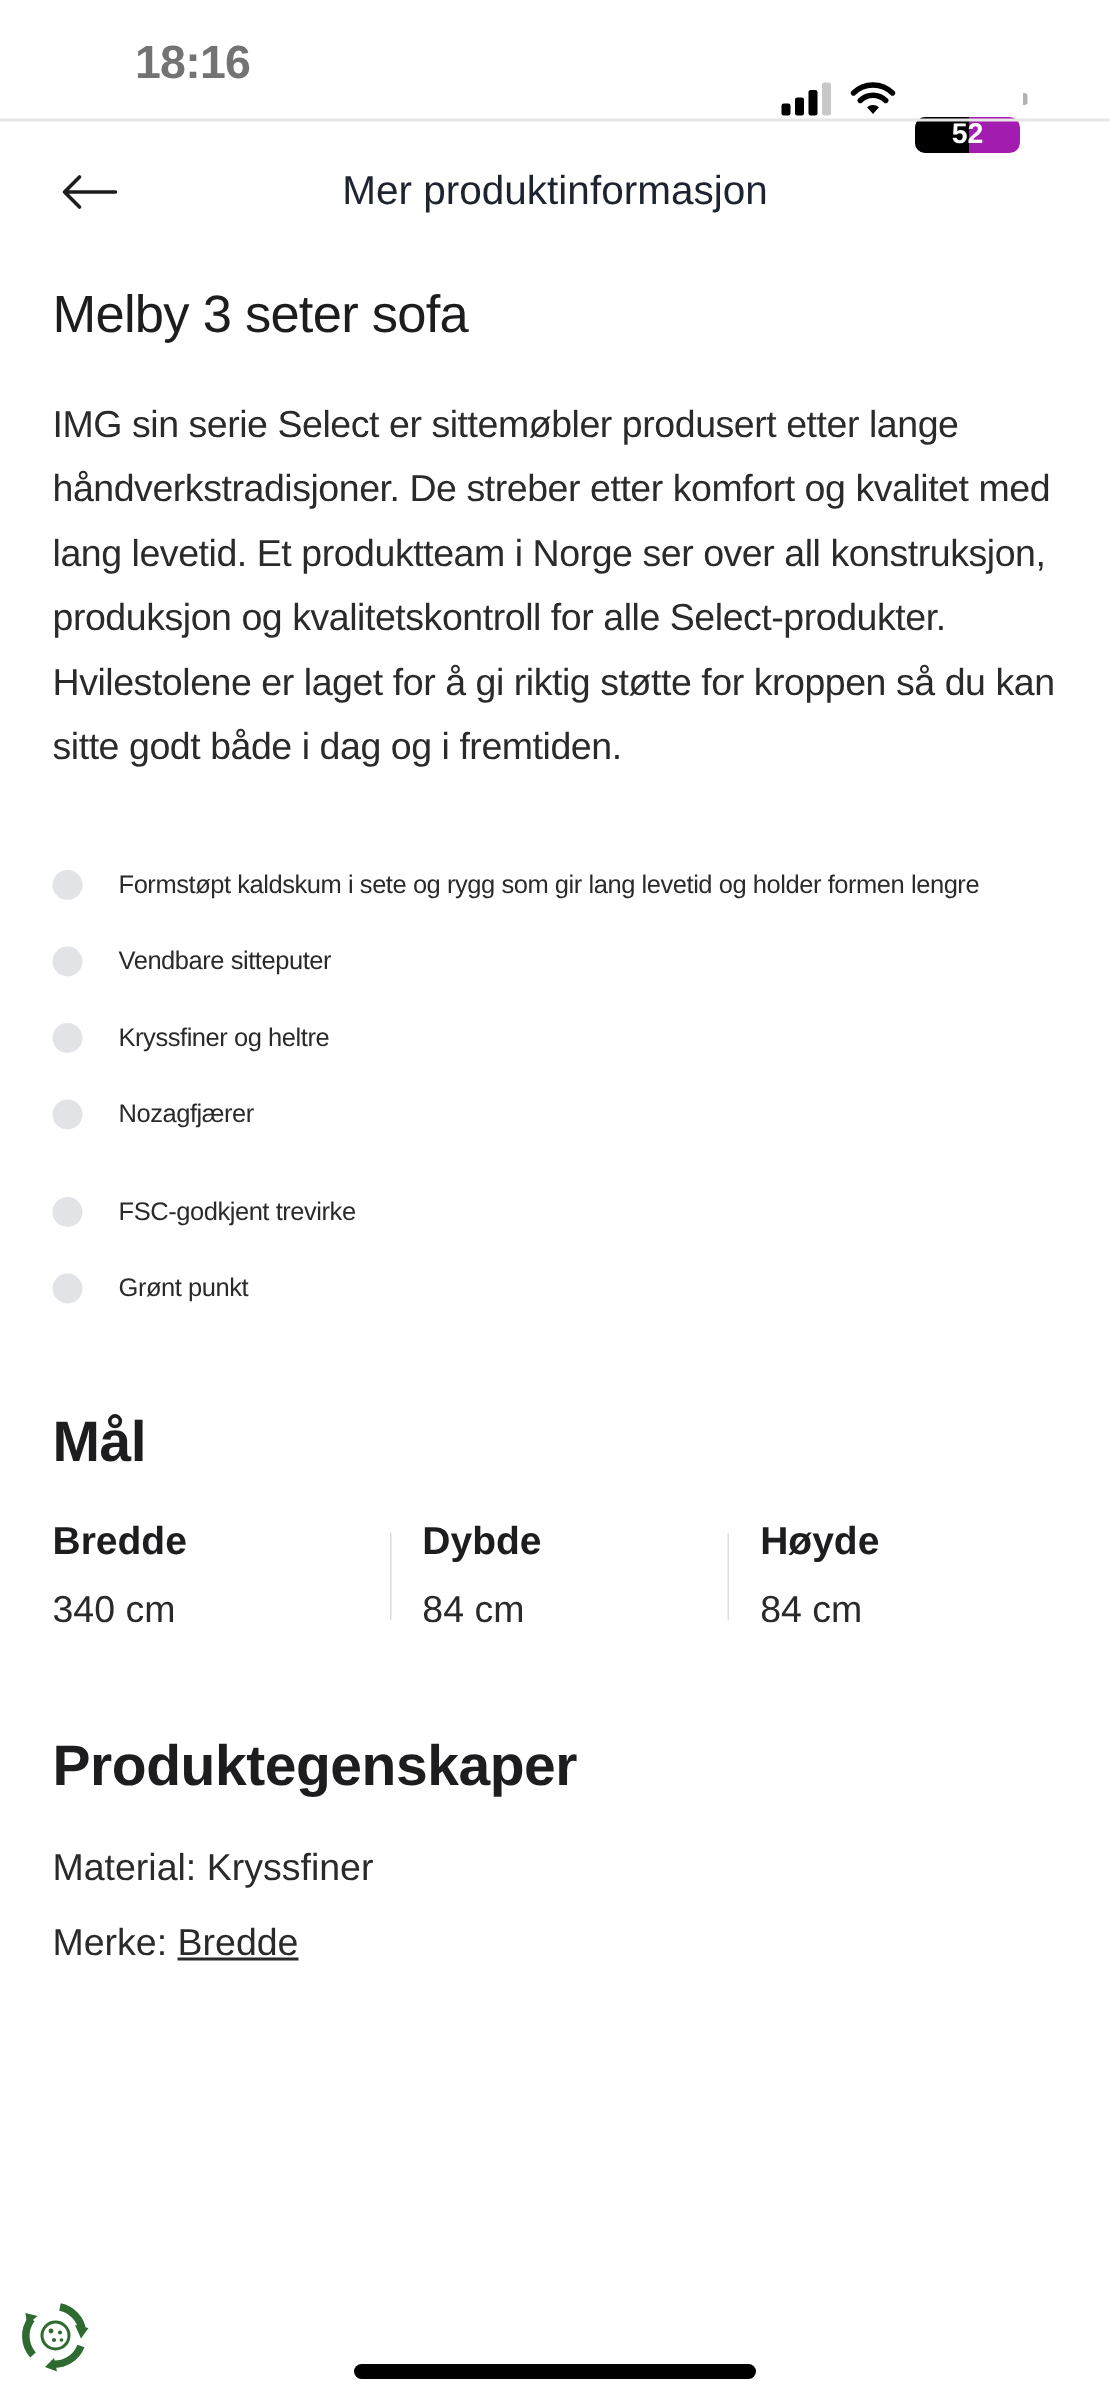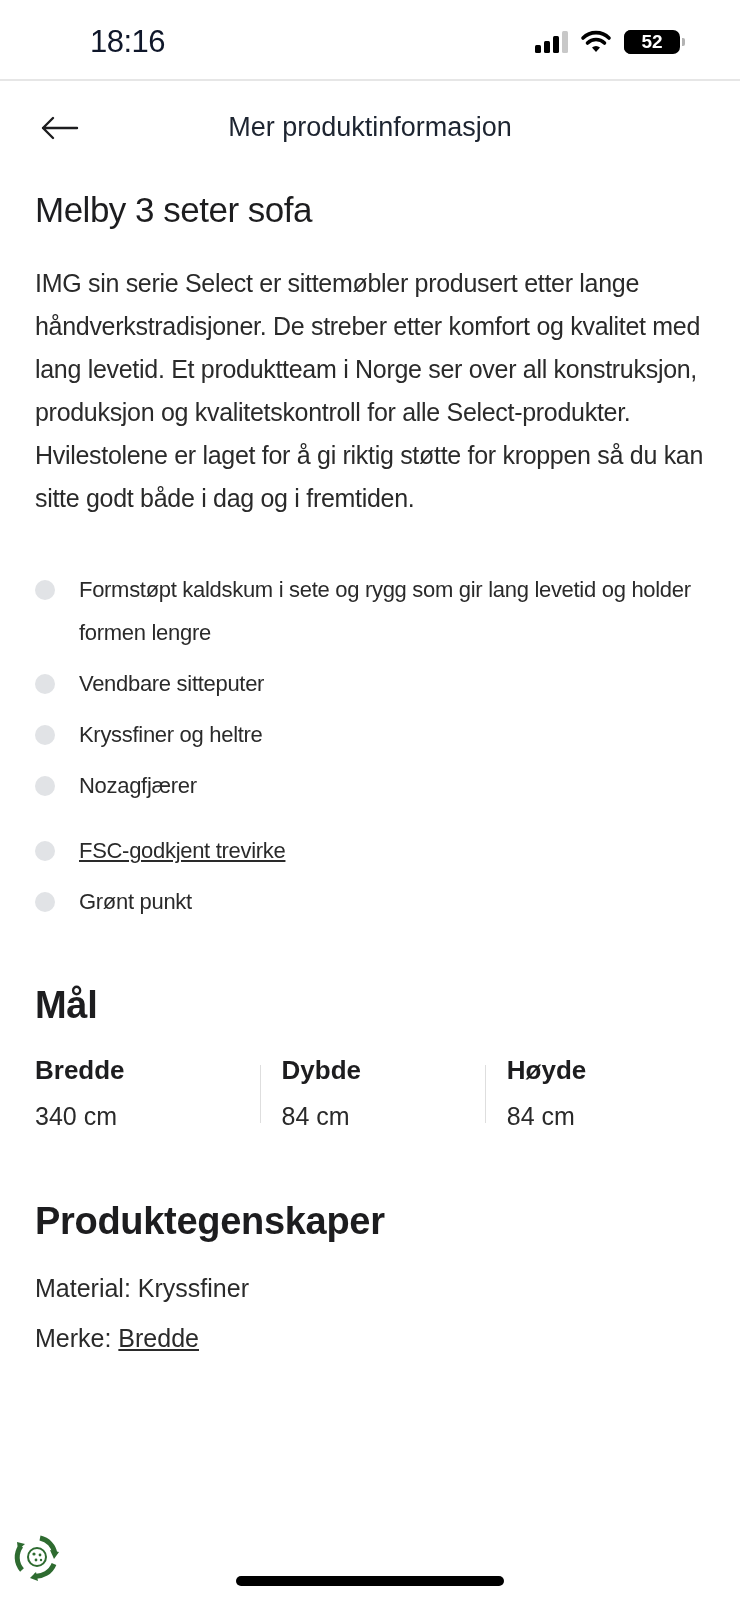--- a/index.html
+++ b/index.html
@@ -1,44 +1,44 @@
 <!DOCTYPE html>
 <html><head>
 <meta charset="utf-8">
 <style>
   * { box-sizing: border-box; margin: 0; padding: 0; }
   html, body { width: 740px; height: 1600px; background: #ffffff; overflow: hidden; }
   body { font-family: "Liberation Sans", sans-serif; color: #1d1d1f; position: relative; }
 
   .status-bar { position: absolute; top: 0; left: 0; width: 740px; height: 80px; }
-  .status-time { position: absolute; left: 90px; top: 24px; font-size: 31px; font-weight: 400; letter-spacing: -0.5px; color: #0f172a; }
+  .status-time { position: absolute; left: 90px; top: 24px; font-size: 31px; font-weight: 700; letter-spacing: -0.5px; color: #737373; }
   .status-icons { position: absolute; right: 55px; top: 30px; display: flex; align-items: center; gap: 12px; }
   .signal { display: flex; align-items: flex-end; gap: 3px; height: 22px; }
   .signal span { display: block; width: 6px; background: #000; border-radius: 1.5px; }
   .signal span.dim { background: #c8c8c8; }
-  .battery { position: relative; width: 56px; height: 24px; border-radius: 7px; overflow: hidden; background: #000000; display: flex; align-items: center; justify-content: center; }
+  .battery { position: relative; width: 70px; height: 24px; border-radius: 7px; overflow: hidden; background: #a21caf; display: flex; align-items: center; justify-content: center; margin-top: 48px; }
   .battery .fill { position: absolute; left: 0; top: 0; bottom: 0; width: 52%; background: #000; }
   .battery .pct { position: relative; color: #fff; font-weight: 700; font-size: 19px; z-index: 1; }
   .battery-nub { width: 3px; height: 8px; background: #b3b3b3; border-radius: 0 2px 2px 0; margin-left: -10px; }
 
   .divider-top { position: absolute; top: 79px; left: 0; width: 740px; height: 2px; background: #e6e6e6; }
 
   .nav { position: absolute; top: 100px; left: 0; width: 740px; height: 56px; padding-left: 40px; }
   .back-btn { position: absolute; left: 38px; top: 10px; width: 44px; height: 36px; display: flex; align-items: center; justify-content: center; cursor: pointer; }
   .nav-title { position: absolute; left: 0; right: 0; top: 12px; text-align: center; font-size: 27px; color: #1d2430; }
 
   .content { position: absolute; top: 188px; left: 35px; width: 675px; }
   .product-title { font-size: 35px; font-weight: 400; color: #1d1d1f; letter-spacing: -0.5px; line-height: 44px; }
   .para { margin-top: 30px; font-size: 25px; line-height: 43px; color: #2a2a2a; letter-spacing: -0.3px; }
   .para + .para { margin-top: 53px; }
 
   .features { margin-top: 48px; list-style: none; }
-  .features li { position: relative; padding-left: 44px; font-size: 22px; line-height: 43px; color: #2a2a2a; letter-spacing: -0.3px; margin-bottom: 8px; }
+  .features li { position: relative; padding-left: 44px; font-size: 17px; line-height: 43px; color: #2a2a2a; letter-spacing: -0.3px; margin-bottom: 8px; }
   .features li .bullet { position: absolute; left: 0; top: 12px; width: 20px; height: 20px; border-radius: 50%; background: #e1e3e6; }
-  .features li.gap { margin-top: 22px; text-decoration: underline; }
+  .features li.gap { margin-top: 22px; }
 
   .section-title { font-size: 38px; color: #1d1d1f; letter-spacing: -0.3px; line-height: 40px; }
   .dims-title { margin-top: 62px; }
   .dims { margin-top: 28px; display: flex; }
   .dim-col { width: 232px; position: relative; }
   .dim-col + .dim-col { padding-left: 22px; }
   .dim-col + .dim-col::before { content: ""; position: absolute; left: 0; top: 12px; height: 58px; width: 1.5px; background: #dedede; }
   .dim-label { font-size: 26px; font-weight: 700; color: #1d1d1f; line-height: 34px; }
   .dim-value { margin-top: 12px; font-size: 25px; color: #2a2a2a; line-height: 34px; }
 

